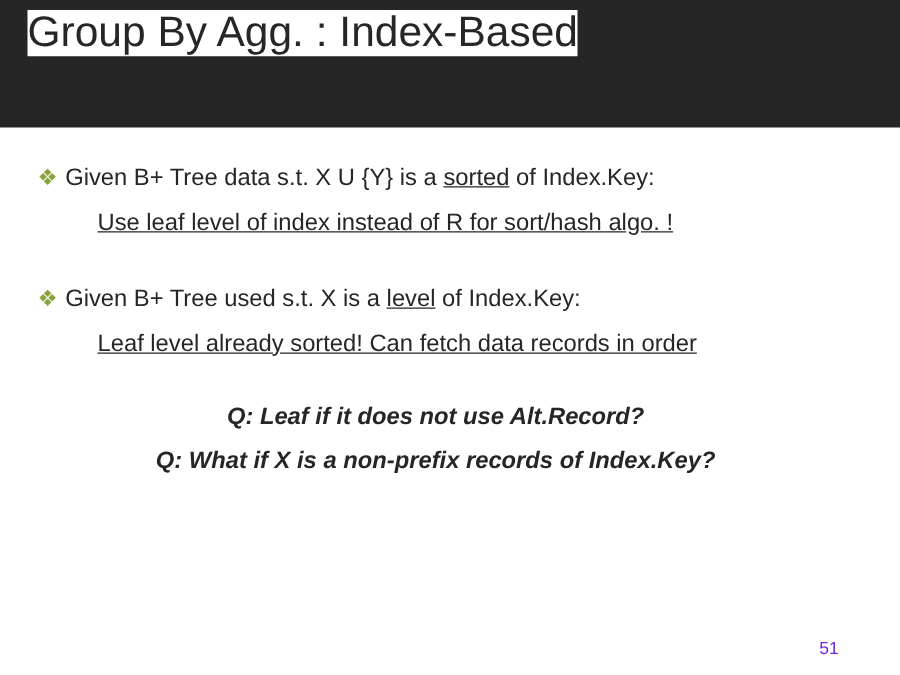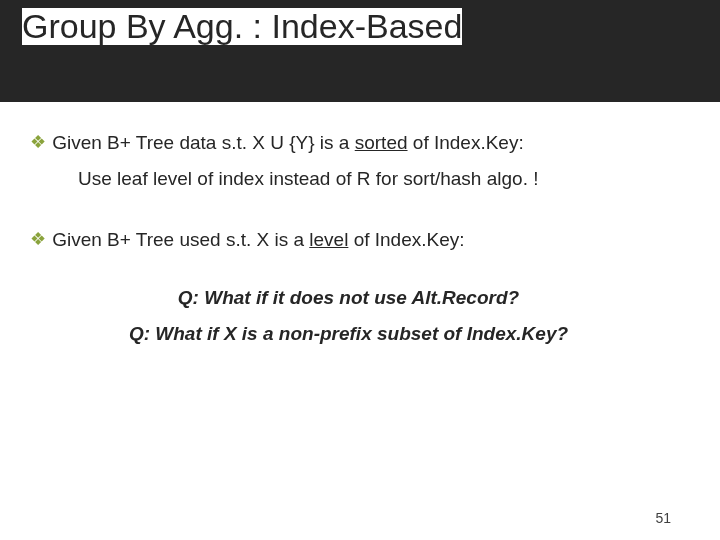--- a/index.html
+++ b/index.html
@@ -54,37 +54,38 @@
   }
   .bullet-glyph {
     color: #8aa33c;
     flex: 0 0 auto;
     font-size: 18px;
     line-height: 1.4;
   }
   .sub {
     margin-left: 48px;
     margin-bottom: 10px;
+    text-decoration: underline;
   }
   .q-line {
     font-style: italic;
     font-weight: bold;
     text-align: center;
     margin-top: 10px;
     margin-bottom: 10px;
   }
   .underline {
     text-decoration: underline;
   }
   .page-num {
     position: absolute;
     right: 26px;
     bottom: 14px;
     font-size: 14px;
-    color: #404040;
+    color: #6d28d9;
   }
   .spacer-lg { height: 26px; }
   .spacer-sm { height: 6px; }
 </style>
 </head>
 <body>
 
 <div class="slide">
 
   <div class="title-band"></div>
@@ -103,24 +104,25 @@
 
     <div class="spacer-lg"></div>
 
     <div class="bullet-row">
       <span class="bullet-glyph">❖</span>
       <span>
         <span>Given B+ Tree used s.t. X is a </span><span class="underline">level</span><span> of Index.Key:</span>
       </span>
     </div>
 
+    <div class="sub">Leaf level already sorted! Can fetch data records in order</div>
     <div class="spacer-sm"></div>
 
     <div class="spacer-sm"></div>
 
-    <div class="q-line">Q: What if it does not use Alt.Record?</div>
-    <div class="q-line">Q: What if X is a non-prefix subset of Index.Key?</div>
+    <div class="q-line">Q: Leaf if it does not use Alt.Record?</div>
+    <div class="q-line">Q: What if X is a non-prefix records of Index.Key?</div>
 
   </div>
 
   <div class="page-num">51</div>
 
 </div>
 
 </body></html>

